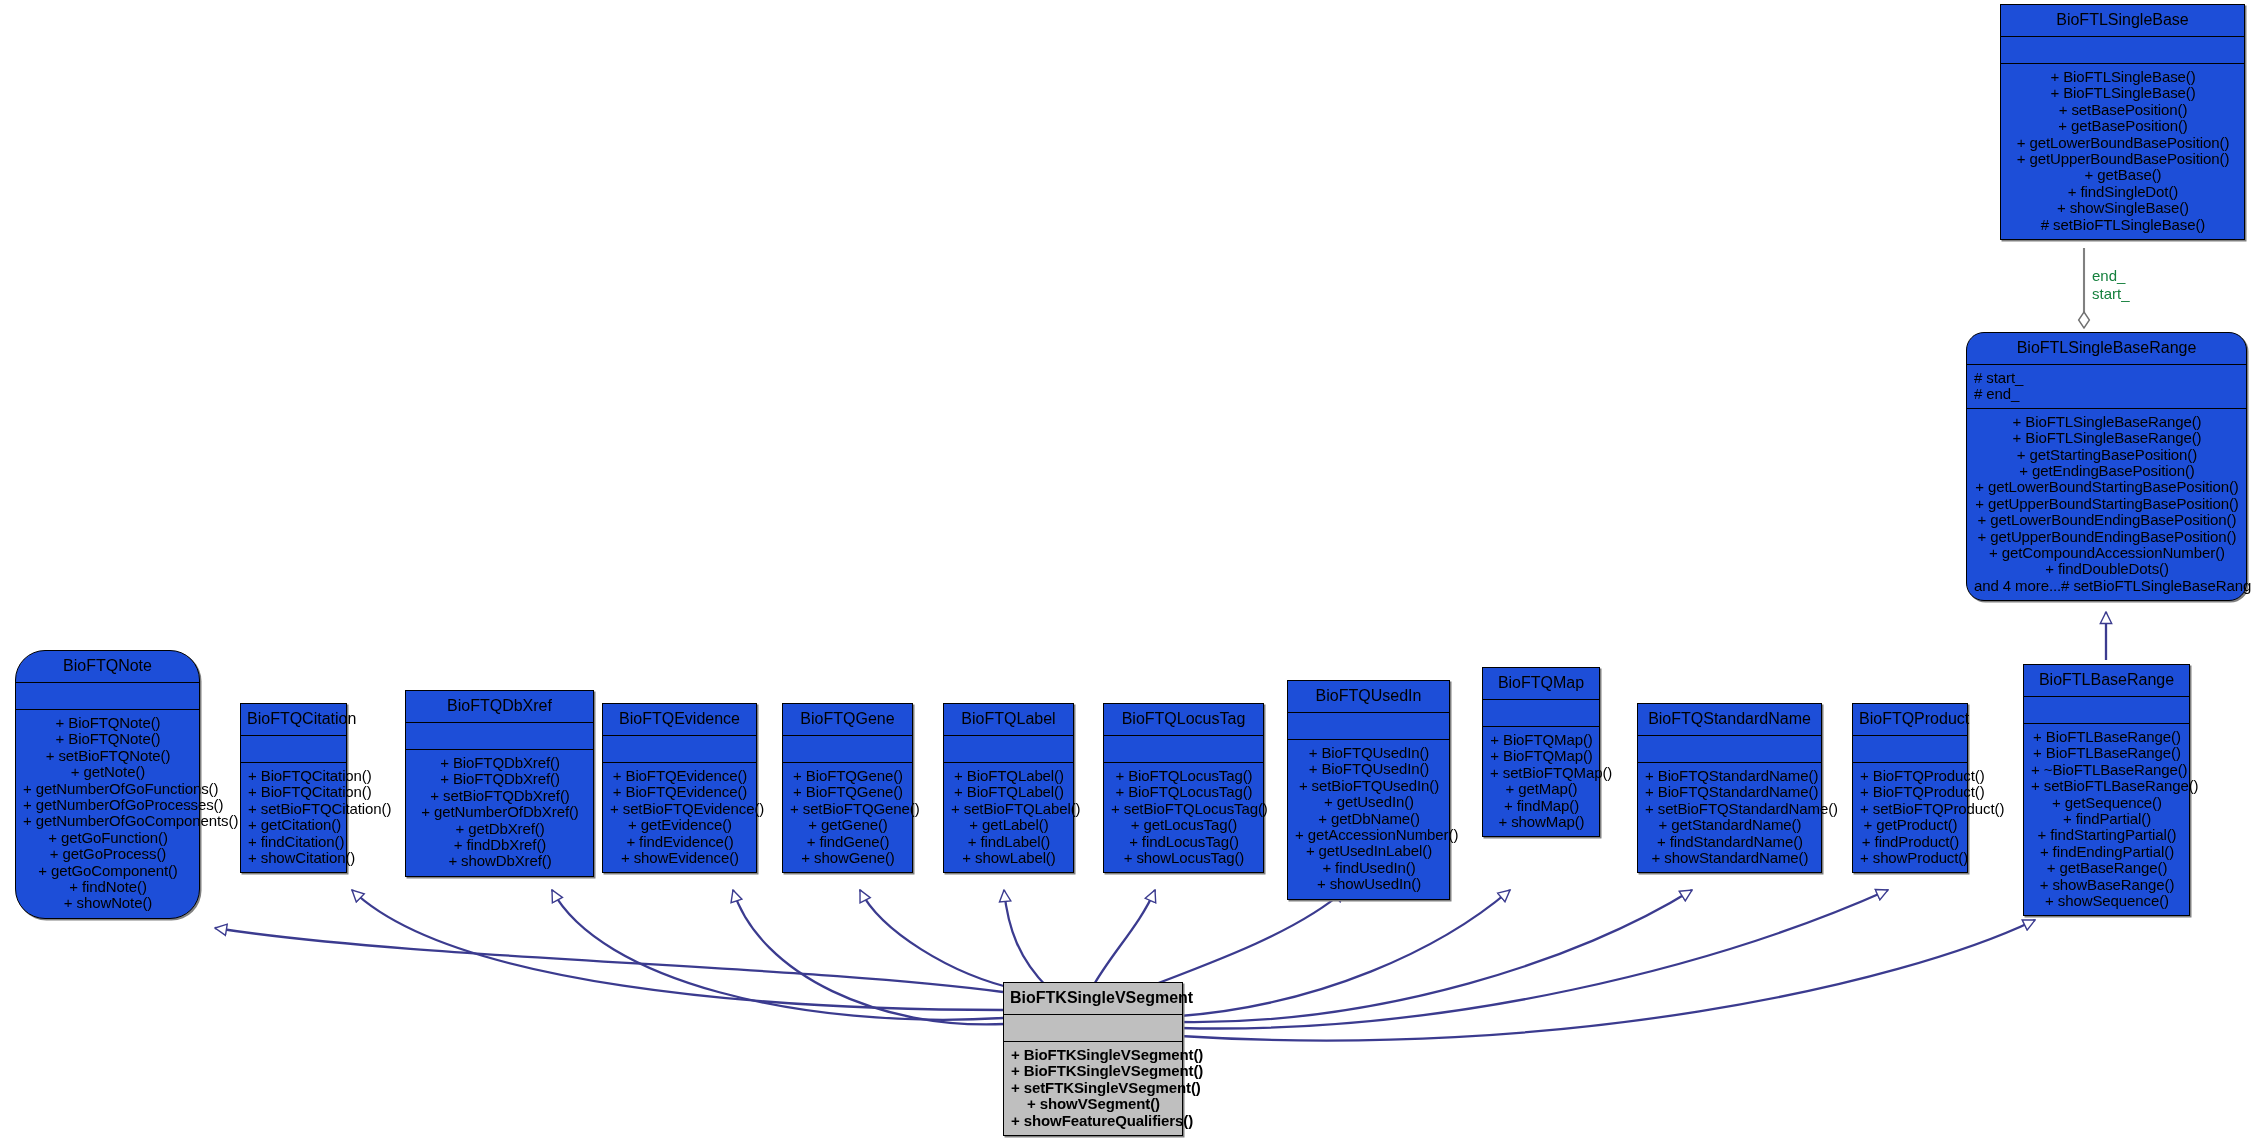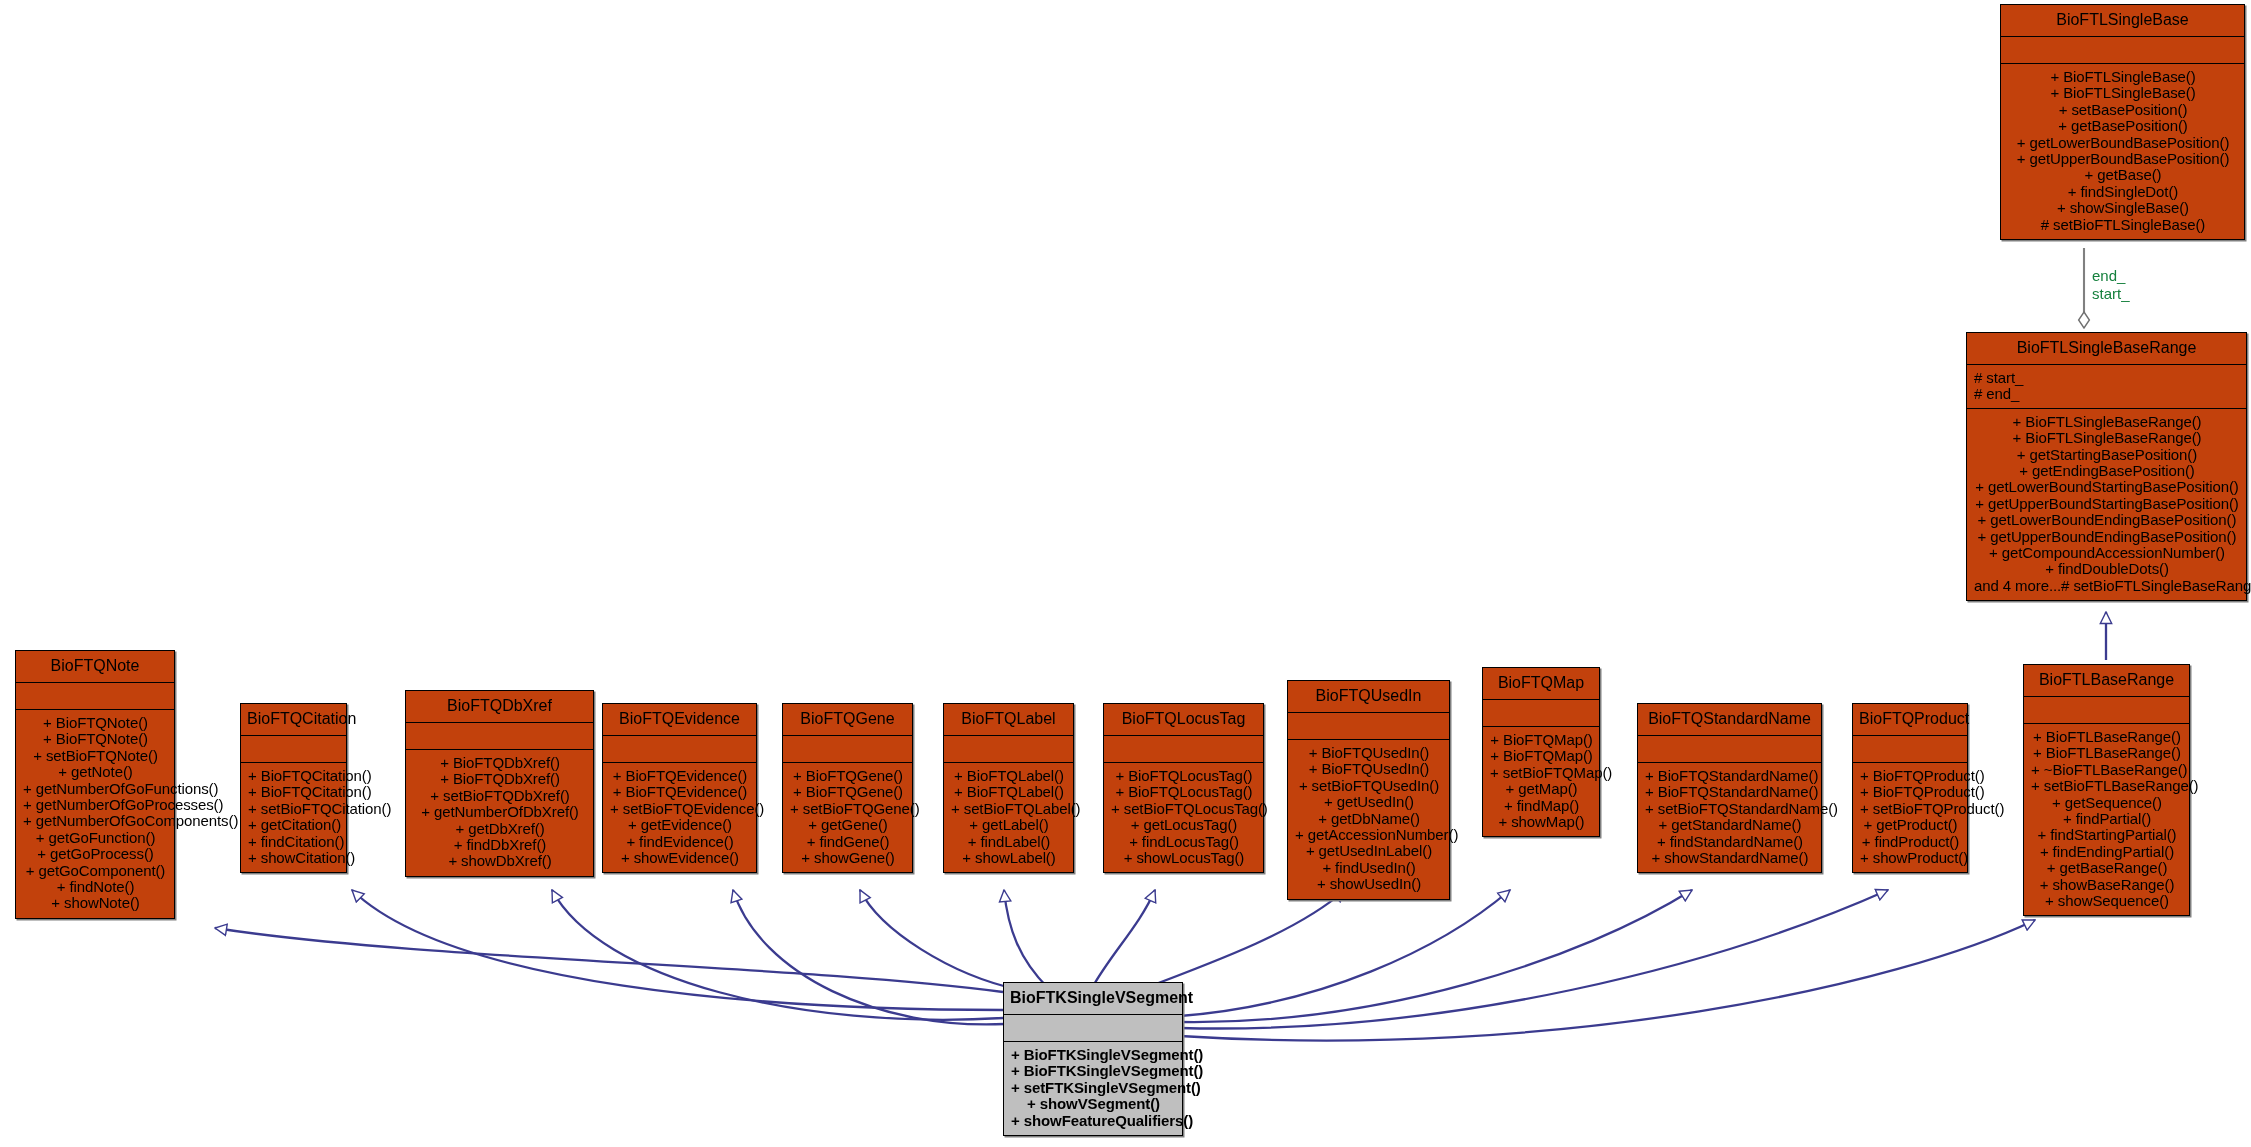--- a/index.html
+++ b/index.html
@@ -23,21 +23,21 @@
     left: 0;
     top: 0;
     width: 2251px;
     height: 1147px;
     pointer-events: none;
   }
   .uml-class {
     position: absolute;
     box-sizing: border-box;
     border: 1px solid #000000;
-    background: #c2410c;
+    background: #1d4ed8;
     font-size: 15px;
     line-height: 1.0;
     color: #000000;
     z-index: 5;
     box-shadow: 1.5px 1.5px 0 0 #808080;
   }
   .uml-class.highlight {
     background: #bfbfbf;
   }
   .uml-title {
@@ -129,21 +129,21 @@
       <div class="uml-row">+ getBase()</div>
       <div class="uml-row">+ findSingleDot()</div>
       <div class="uml-row">+ showSingleBase()</div>
       <div class="uml-row"># setBioFTLSingleBase()</div>
     </div>
   </div>
 
   <div class="edge-label" style="left:2092px; top:268px;">end_</div>
   <div class="edge-label" style="left:2092px; top:286px;">start_</div>
 
-  <div class="uml-class" style="left:1966px; top:332px; width:281px;">
+  <div class="uml-class" style="left:1966px; top:332px; width:281px;border-radius:18px;">
     <div class="uml-title">BioFTLSingleBaseRange</div>
     <div class="uml-attrs">
       <div class="uml-row"># start_</div>
       <div class="uml-row"># end_</div>
     </div>
     <div class="uml-ops">
       <div class="uml-row">+ BioFTLSingleBaseRange()</div>
       <div class="uml-row">+ BioFTLSingleBaseRange()</div>
       <div class="uml-row">+ getStartingBasePosition()</div>
       <div class="uml-row">+ getEndingBasePosition()</div>
@@ -168,21 +168,21 @@
       <div class="uml-row">+ getSequence()</div>
       <div class="uml-row">+ findPartial()</div>
       <div class="uml-row">+ findStartingPartial()</div>
       <div class="uml-row">+ findEndingPartial()</div>
       <div class="uml-row">+ getBaseRange()</div>
       <div class="uml-row">+ showBaseRange()</div>
       <div class="uml-row">+ showSequence()</div>
     </div>
   </div>
 
-  <div class="uml-class" style="left:15px; top:650px; width:160px;">
+  <div class="uml-class" style="left:15px; top:650px; width:185px;border-radius:30px;">
     <div class="uml-title">BioFTQNote</div>
     <div class="uml-attrs empty"></div>
     <div class="uml-ops">
       <div class="uml-row">+ BioFTQNote()</div>
       <div class="uml-row">+ BioFTQNote()</div>
       <div class="uml-row">+ setBioFTQNote()</div>
       <div class="uml-row">+ getNote()</div>
       <div class="uml-row">+ getNumberOfGoFunctions()</div>
       <div class="uml-row">+ getNumberOfGoProcesses()</div>
       <div class="uml-row">+ getNumberOfGoComponents()</div>

